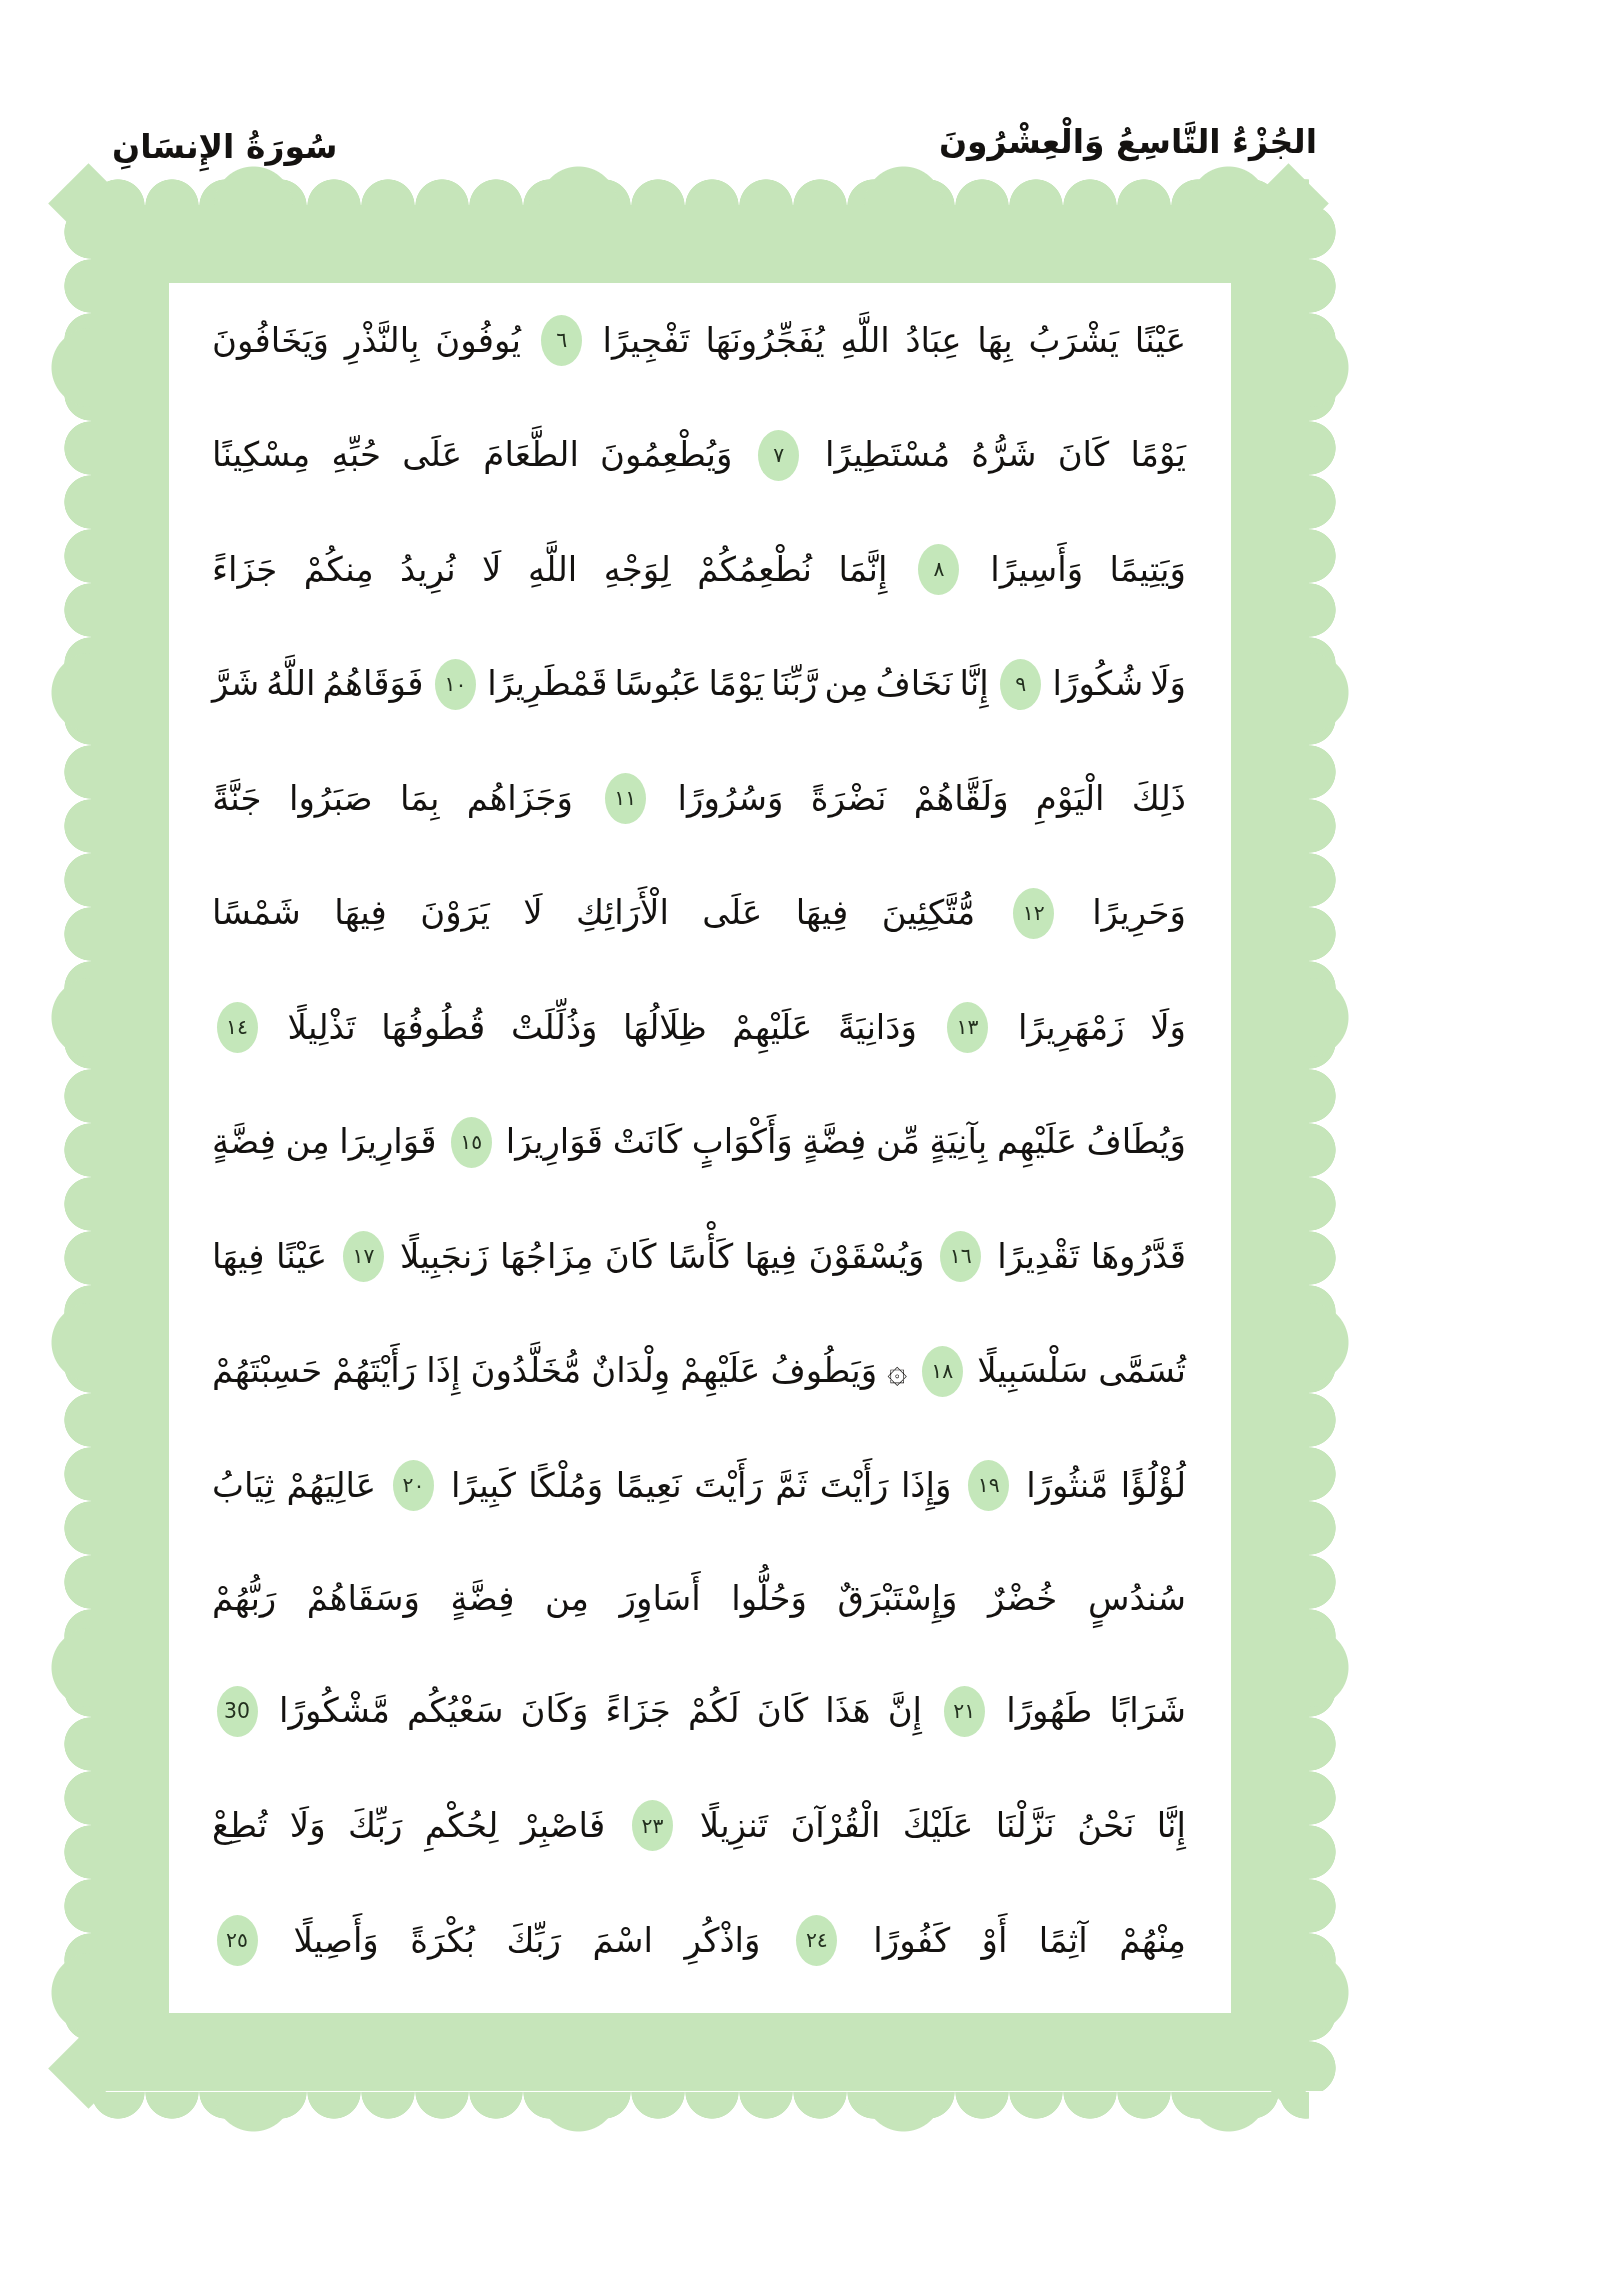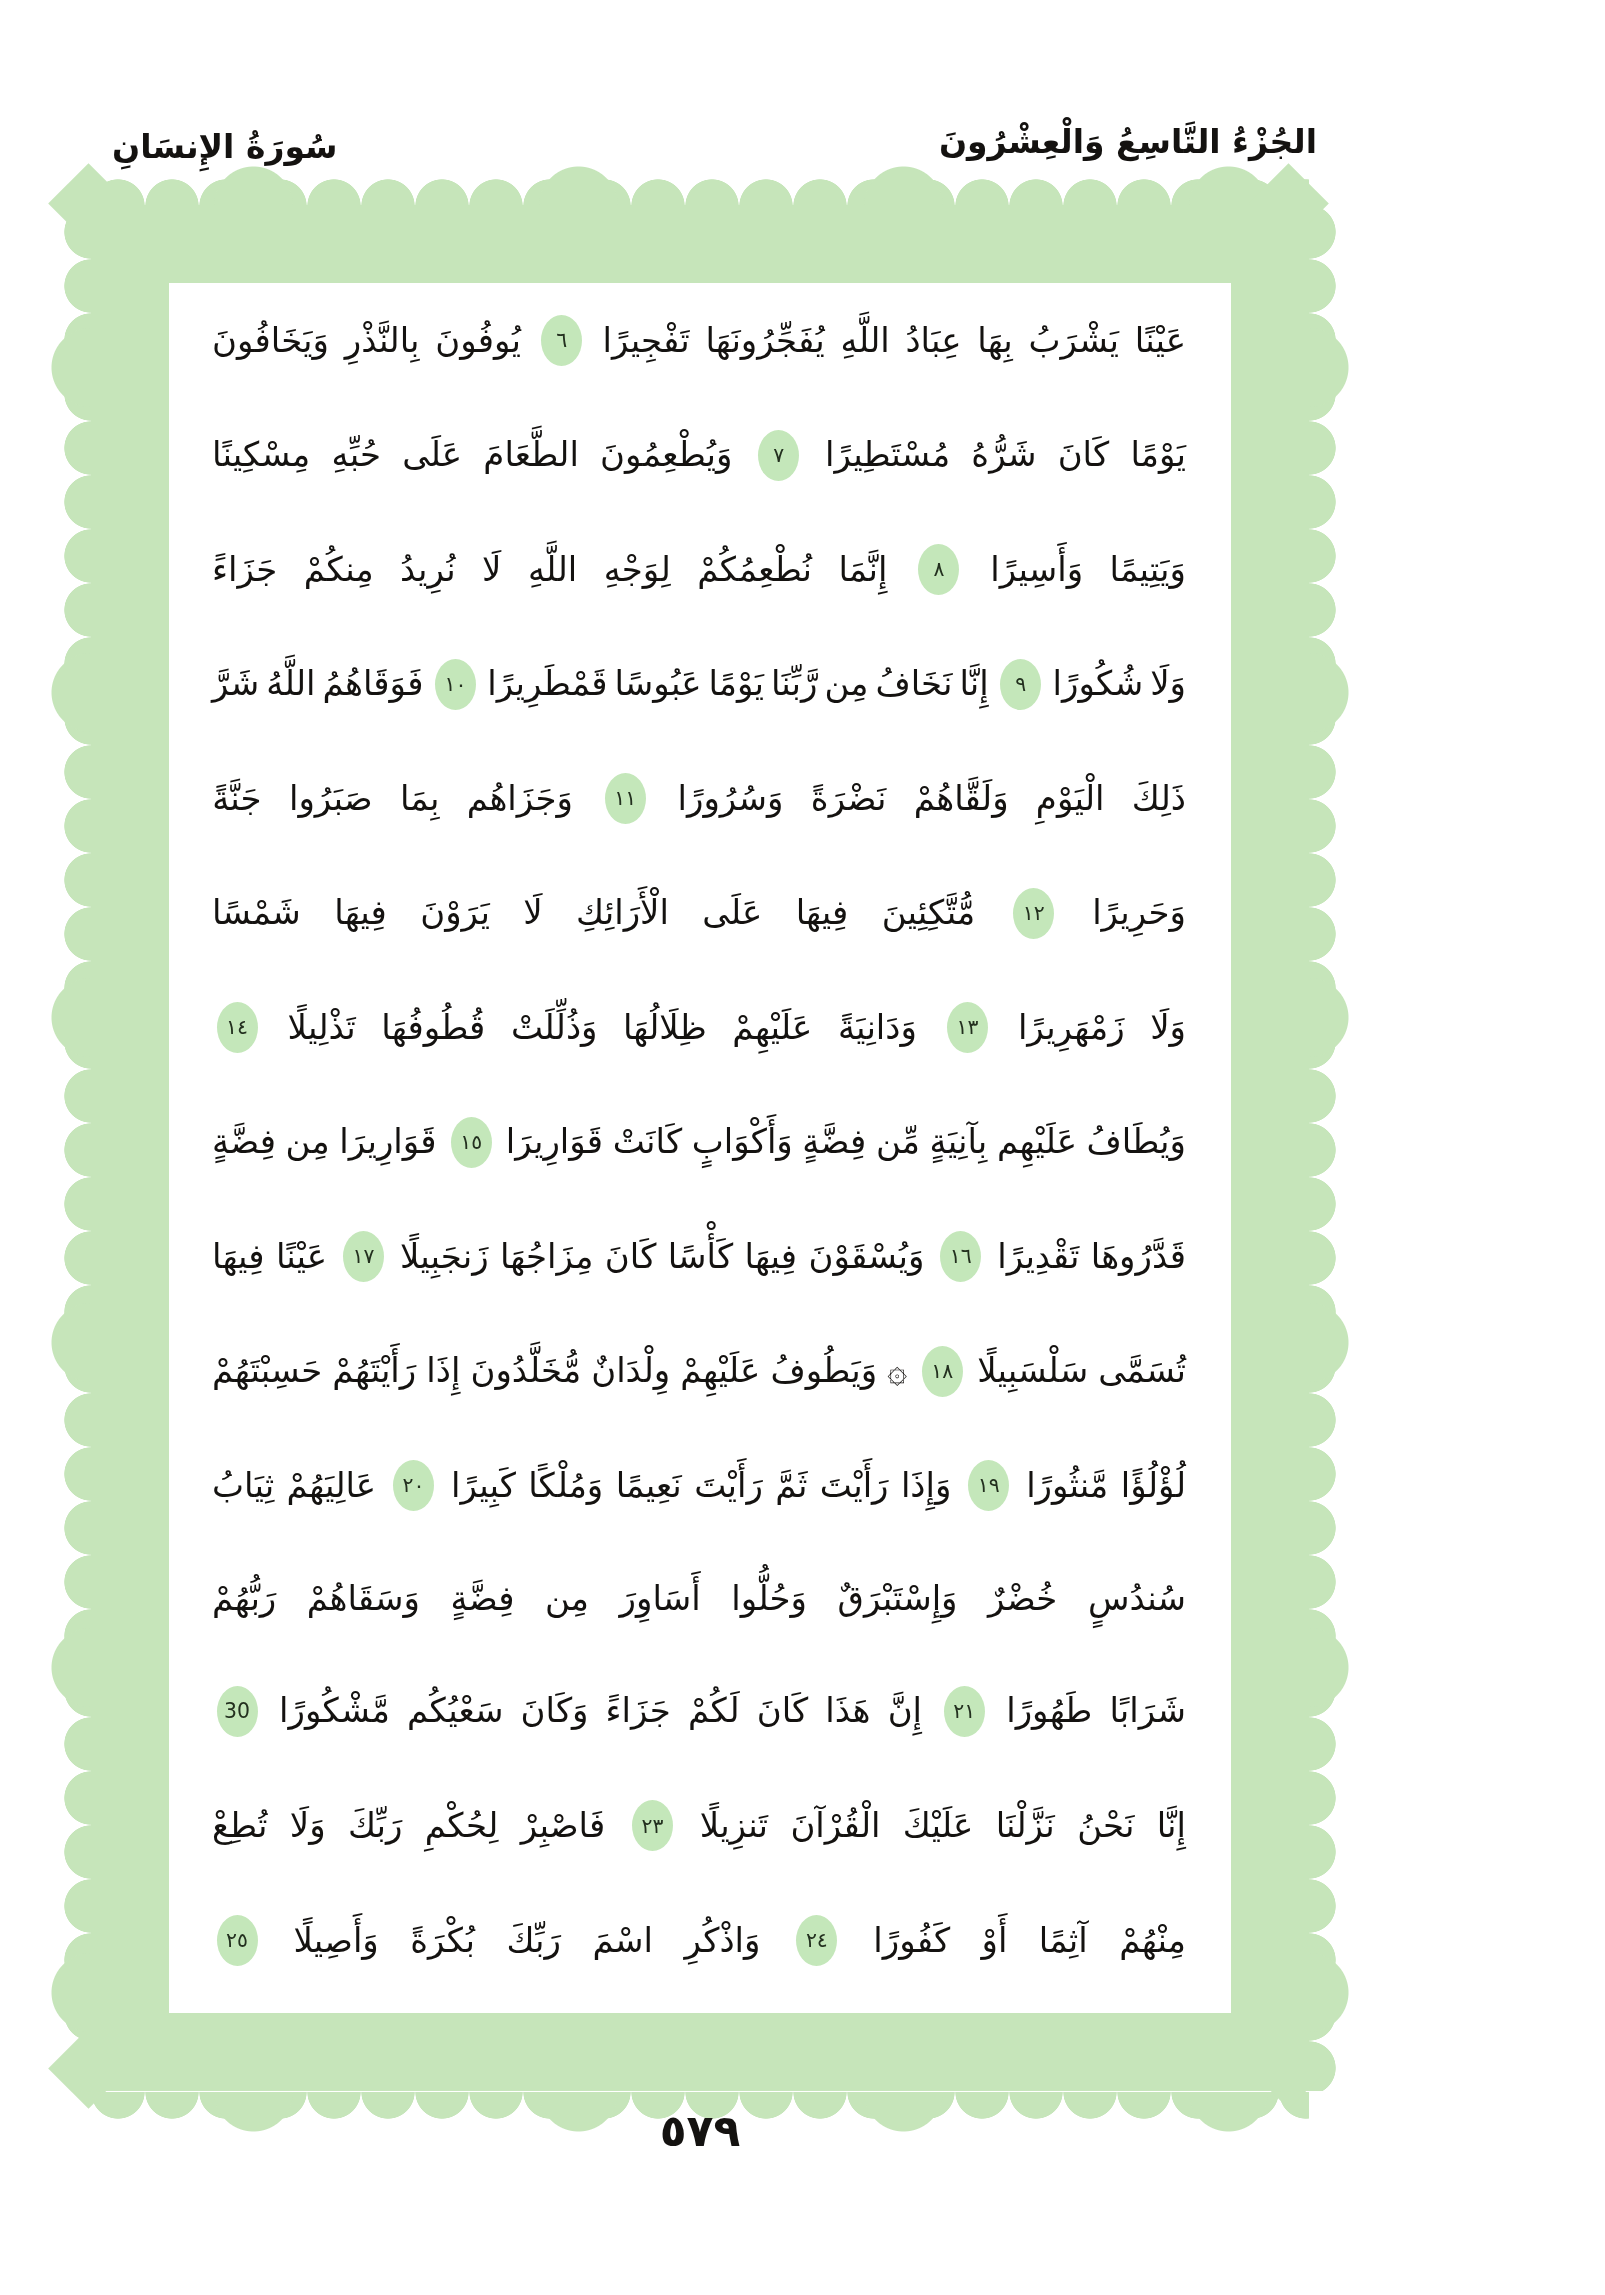--- a/index.html
+++ b/index.html
@@ -363,16 +363,15 @@
       <polygon class="dome-part" points="102.5,44 88,80 117,80"></polygon>
       <ellipse class="dome-part" cx="102.5" cy="128" rx="53" ry="64"></ellipse>
       <ellipse class="dome-part" cx="102.5" cy="192" rx="76" ry="56"></ellipse>
       <rect class="dome-part" x="6" y="206" width="193" height="150" rx="36"></rect>
     </svg>
     <div class="hz-quarter">ثَلاثَةُ أَرْبَاعِ</div>
     <div class="hz-title">الحِزْب</div>
     <div class="hz-num">٥٨</div>
   </div>
 
-  <div class="pagenum" dir="rtl">٥٧٩</div>
 
 </div>
 
 
 </body></html>

